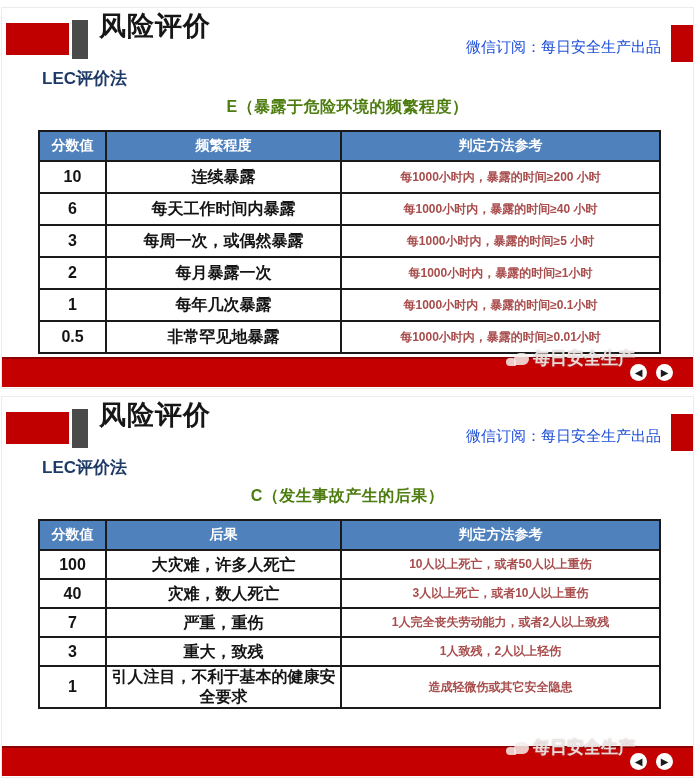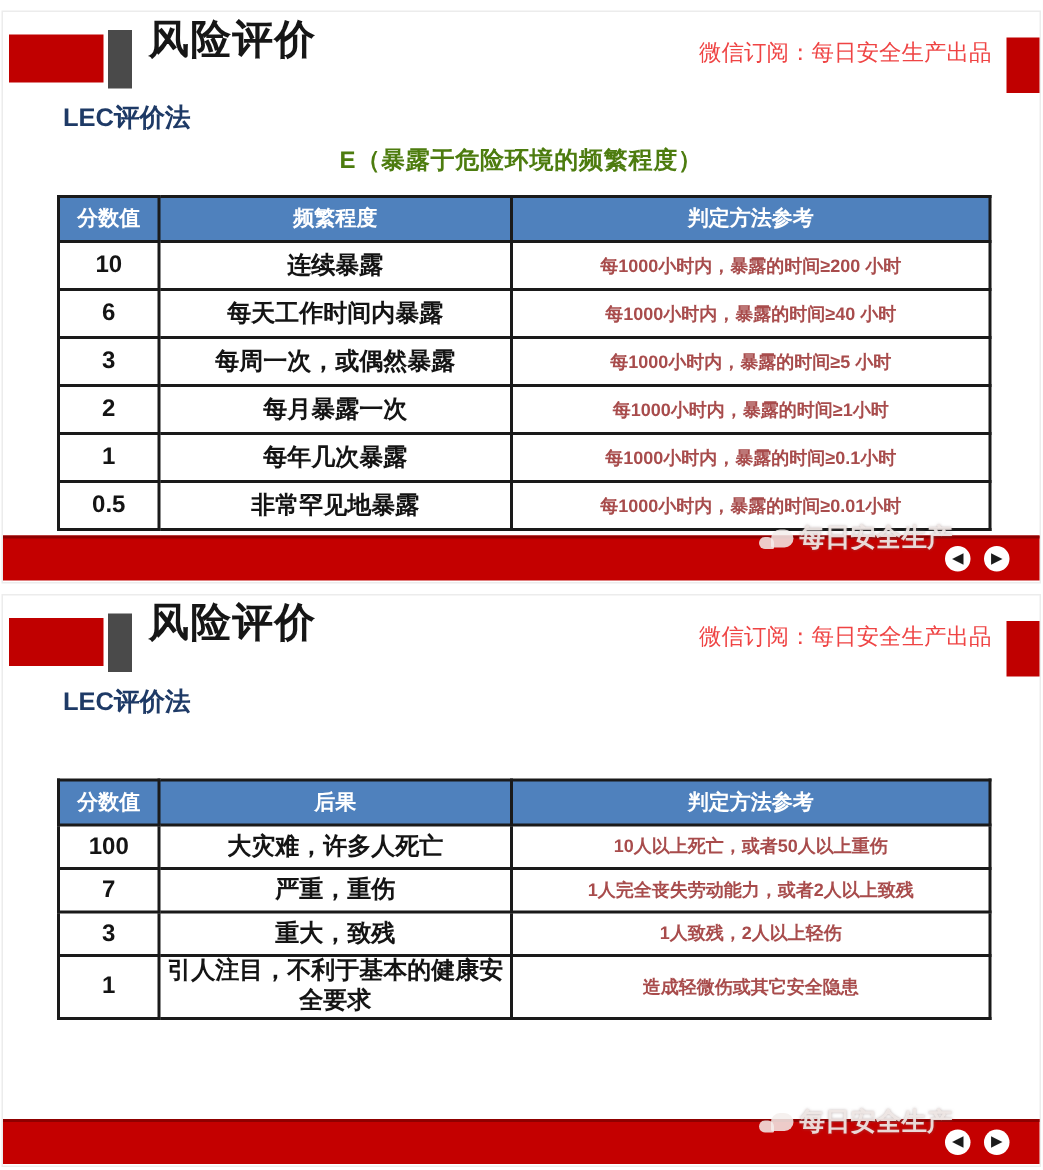--- a/index.html
+++ b/index.html
@@ -8,21 +8,21 @@
 
   .slide { position:absolute; left:1px; width:693px; height:382px; background:#fff;
            border:1px solid #ececec; }
   .slide-0 { top:7px; }
   .slide-1 { top:396px; }
 
   
   .red-block  { position:absolute; left:4px;  top:15px; width:63px; height:32px; background:#c00000; }
   .gray-block { position:absolute; left:70px; top:12px; width:16px; height:39px; background:#4a4a4a; }
   .slide-title{ position:absolute; left:97px; top:0; font-size:27px; font-weight:900; color:#161616; letter-spacing:1px; }
-  .subscription{ position:absolute; right:32px; top:18px; font-size:15px; color:#ef4444; }
+  .subscription{ position:absolute; right:32px; top:30px; font-size:15px; color:#1d4ed8; }
   .right-red-block{ position:absolute; right:0; top:17px; width:22px; height:37px; background:#c00000; }
 
   .method-label { position:absolute; left:40px; top:59px; font-size:17px; font-weight:bold; color:#1e3a66; }
   .table-caption{ position:absolute; left:0; top:89px; width:100%; text-align:center;
                   font-size:16px; font-weight:bold; color:#4d7c0f; letter-spacing:0.5px; }
 
   
   .tbl-wrap { position:absolute; left:36px; top:122px; width:623px; }
   table { width:100%; border-collapse:collapse; table-layout:fixed; background:#fff; }
   th, td { border:2px solid #1a1a1a; text-align:center; vertical-align:middle; padding:0 4px; }
@@ -126,40 +126,46 @@
   </div>
 
   <div class="slide slide-1">
     <div class="red-block"></div>
     <div class="gray-block"></div>
     <div class="slide-title">风险评价</div>
     <div class="subscription">微信订阅：每日安全生产出品</div>
     <div class="right-red-block"></div>
 
     <div class="method-label">LEC评价法</div>
+    <div class="table-caption">C（发生事故产生的后果）</div>
 
     <div class="tbl-wrap">
       <table>
         <colgroup>
             <col class="c-score">
             <col class="c-desc">
             <col>
           </colgroup>
         <thead>
           <tr>
             <th>分数值</th>
             <th>后果</th>
             <th>判定方法参考</th>
           </tr>
         </thead>
         <tbody>
           <tr>
             <td class="score">100</td>
             <td class="desc">大灾难，许多人死亡</td>
             <td class="ref">10人以上死亡，或者50人以上重伤</td>
+          </tr>
+          <tr>
+            <td class="score">40</td>
+            <td class="desc">灾难，数人死亡</td>
+            <td class="ref">3人以上死亡，或者10人以上重伤</td>
           </tr>
           <tr>
             <td class="score">7</td>
             <td class="desc">严重，重伤</td>
             <td class="ref">1人完全丧失劳动能力，或者2人以上致残</td>
           </tr>
           <tr>
             <td class="score">3</td>
             <td class="desc">重大，致残</td>
             <td class="ref">1人致残，2人以上轻伤</td>

